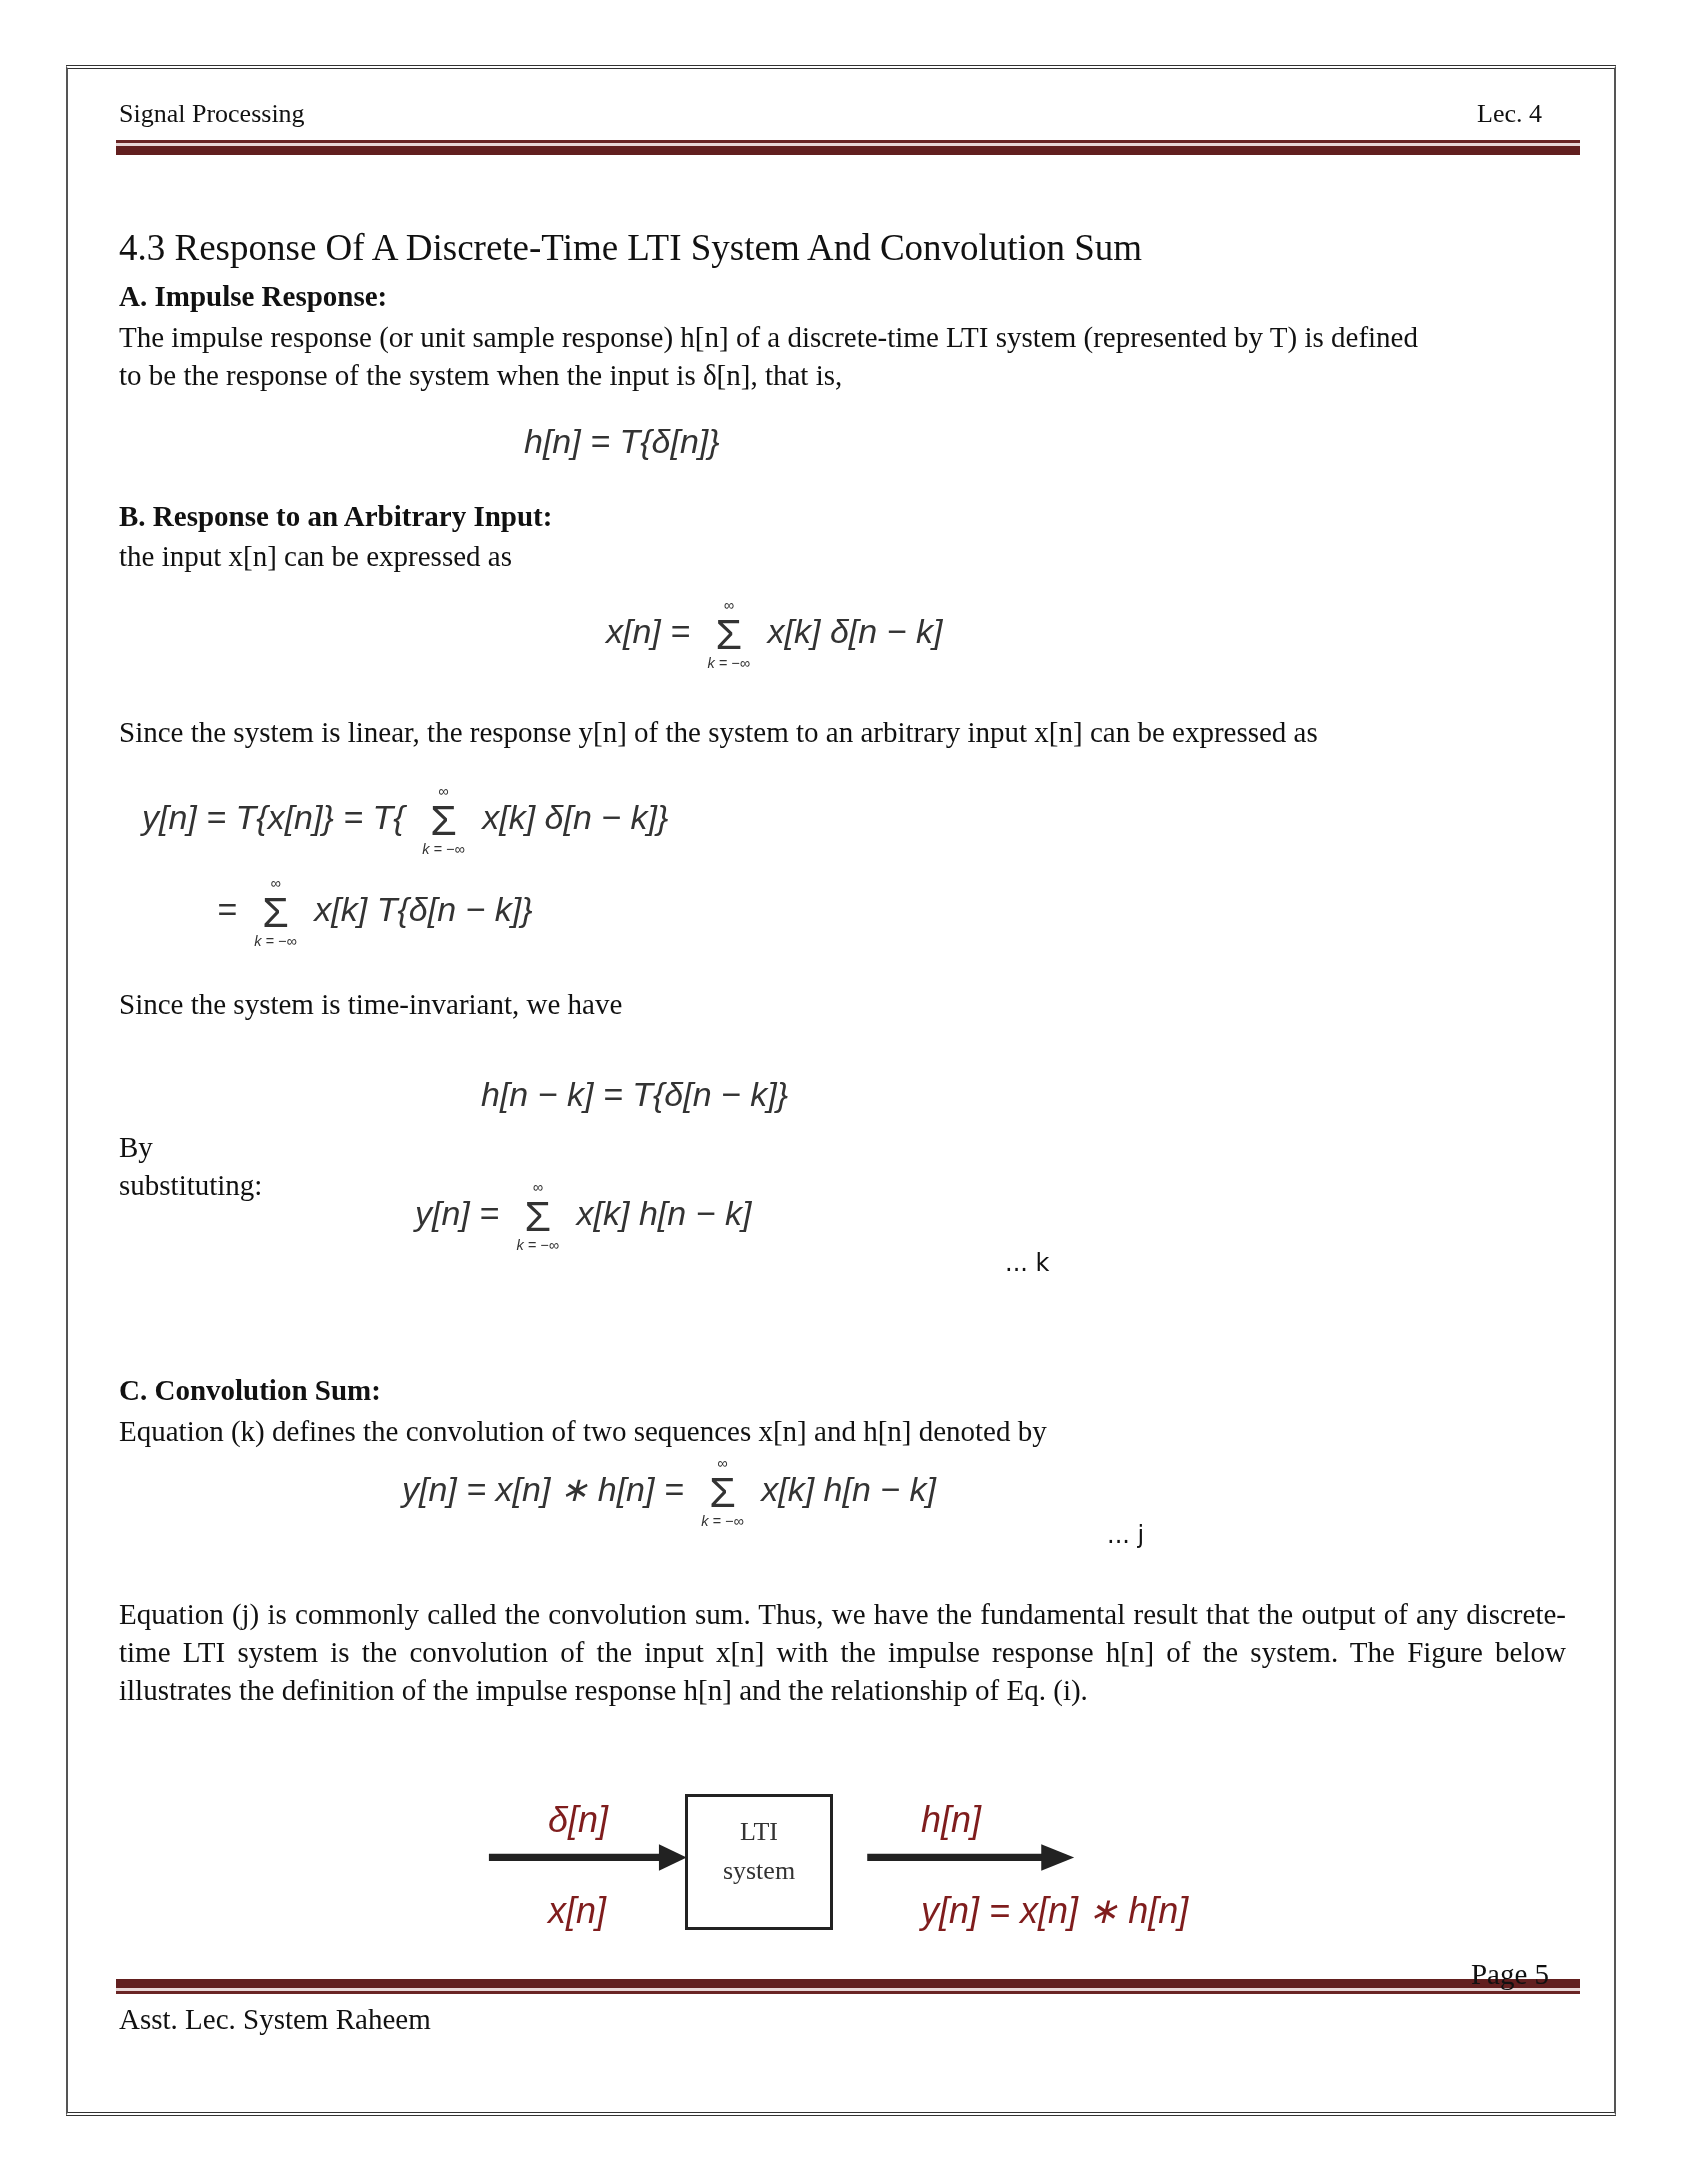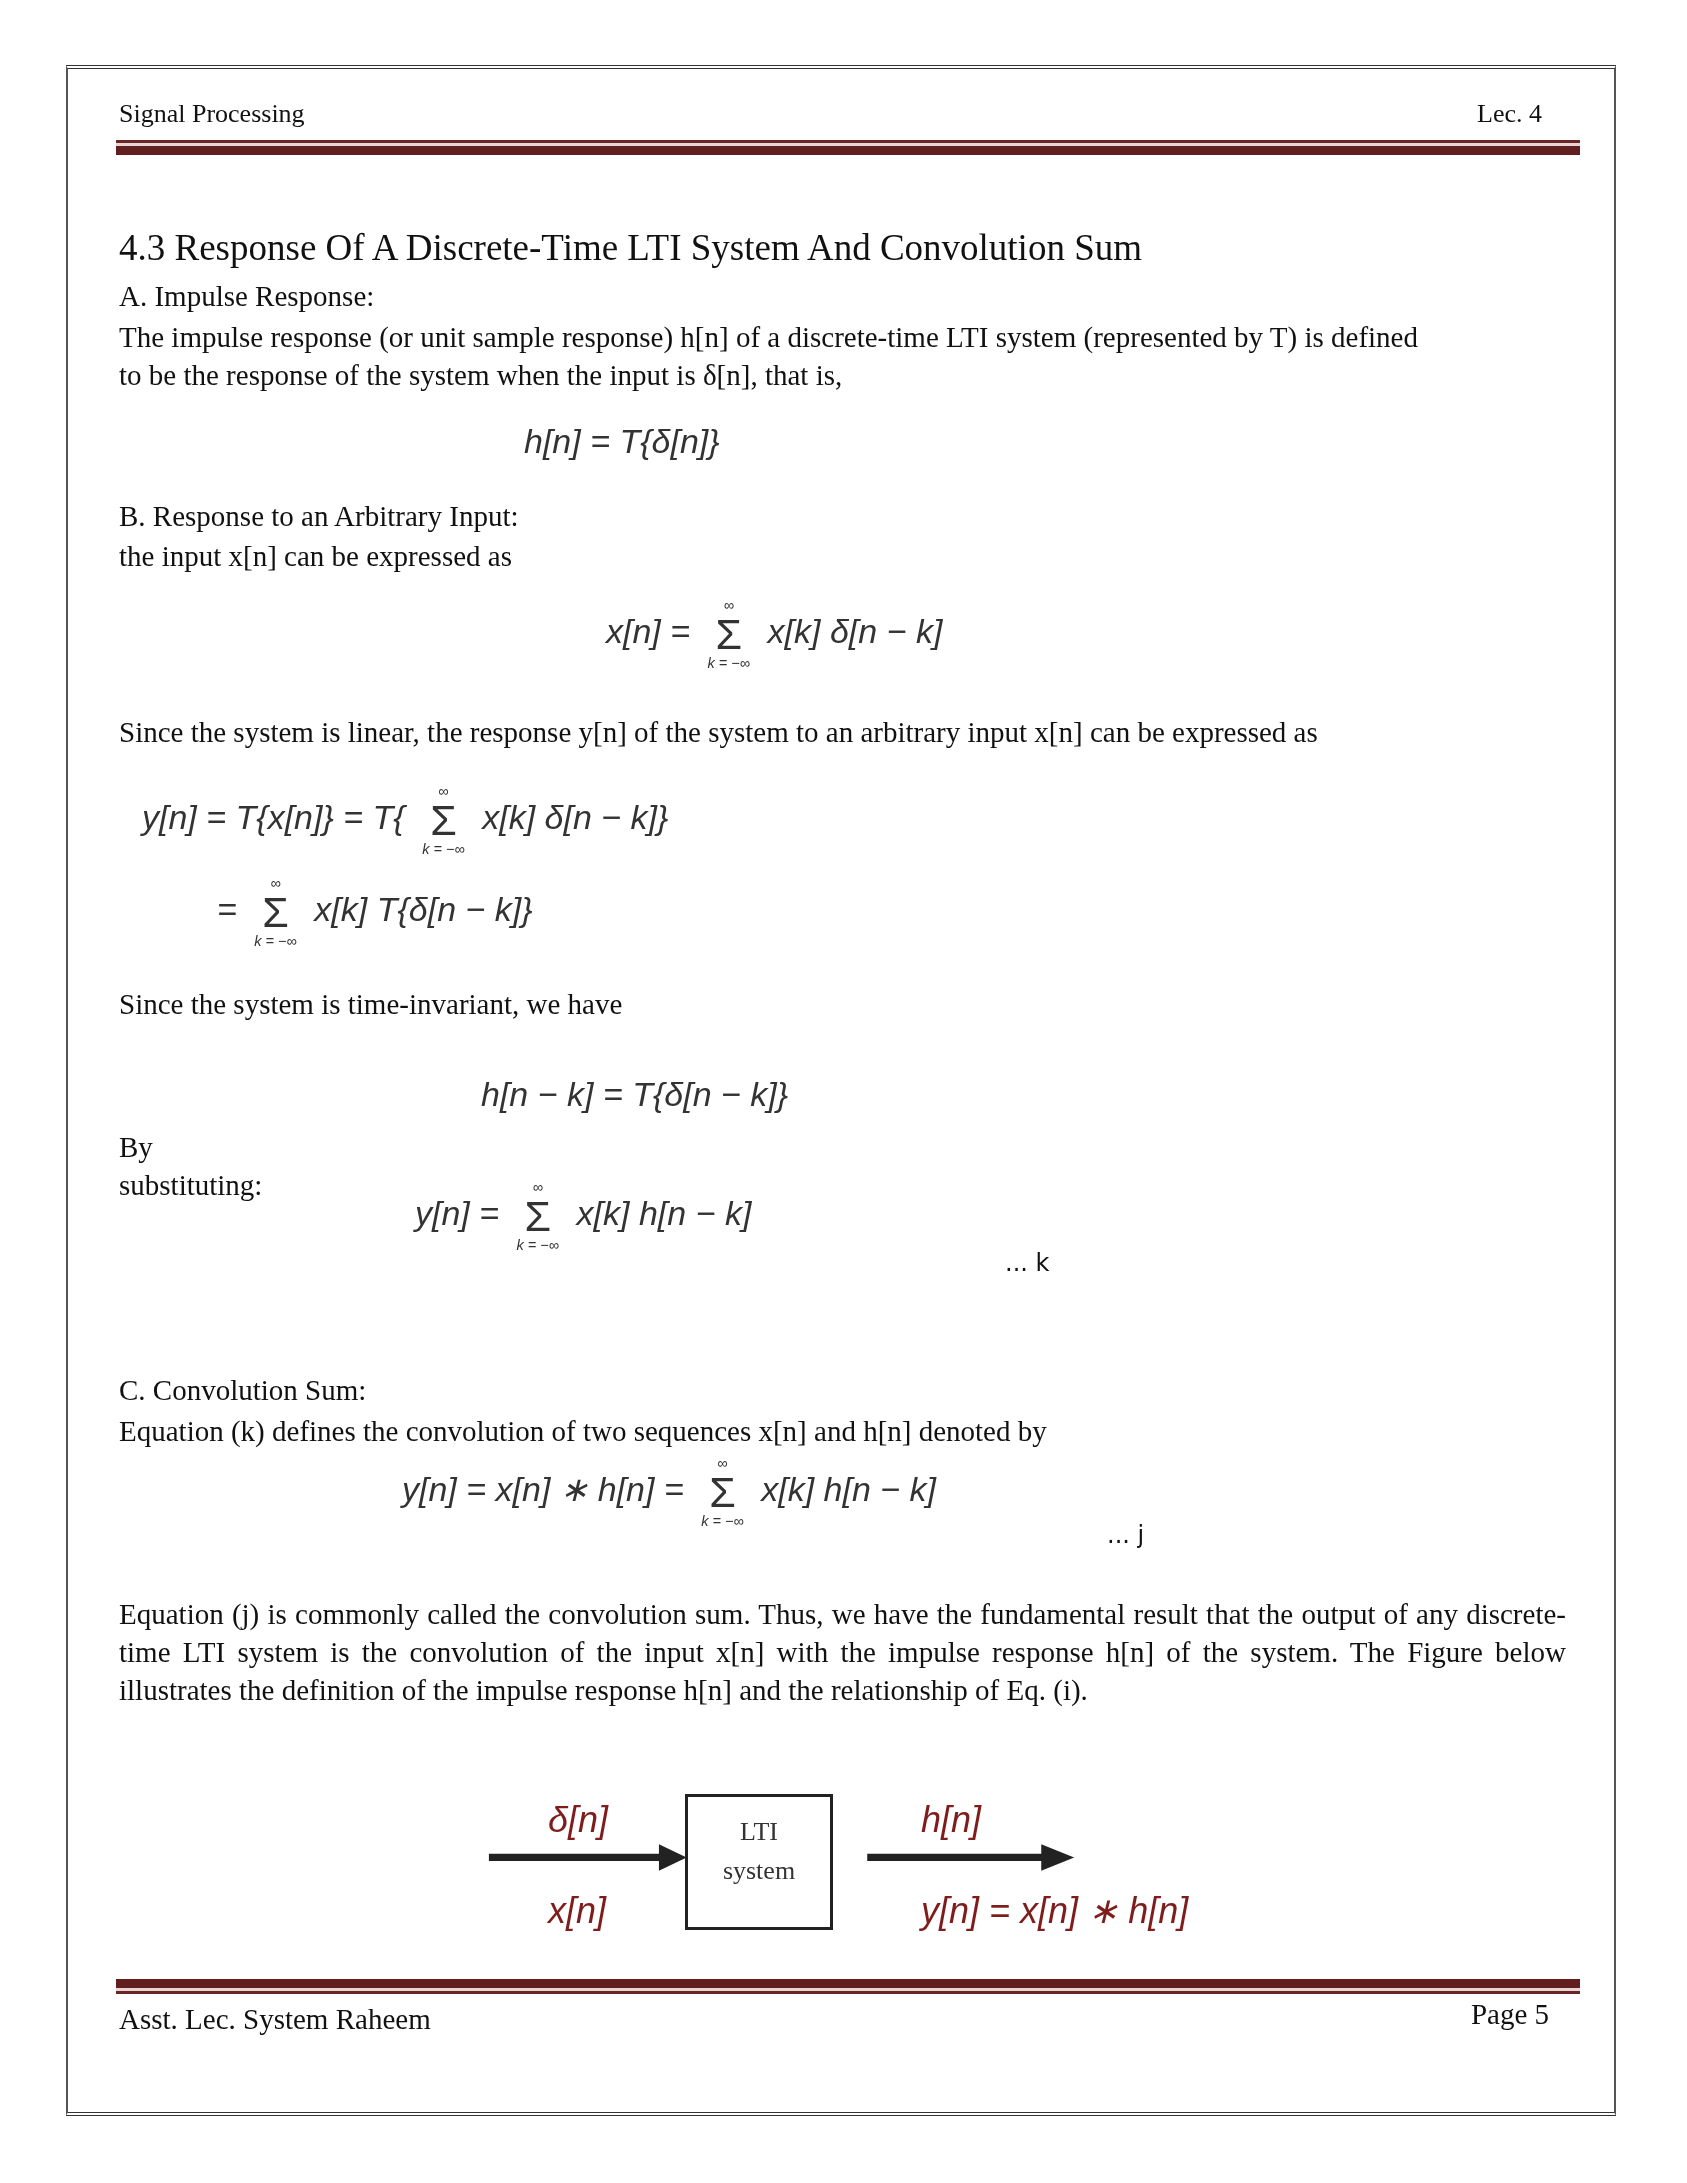--- a/index.html
+++ b/index.html
@@ -8,21 +8,21 @@
   .page-frame { position: absolute; left: 66px; top: 65px; width: 1550px; height: 2051px;
     border-top: 4px double #333; border-bottom: 4px double #333;
     border-left: 2px solid #555; border-right: 2px solid #555; box-sizing: border-box; }
   .abs { position: absolute; }
   .hdr { font-size: 26px; top: 99px; }
   .rule { position: absolute; left: 116px; width: 1464px; }
   .rule .thin { height: 3.3px; background: #6a2525; }
   .rule .gap { height: 2.6px; background: #e8d6d6; }
   .rule .thick { height: 9.2px; background: #621f1f; }
   .h1 { left: 119px; top: 198px; font-size: 37px; font-weight: normal; margin-top: 28px; }
-  .h2 { font-size: 29px; font-weight: normal; left: 119px; }
+  .h2 { font-size: 29px; font-weight: bold; left: 119px; }
   .p { font-size: 29px; left: 119px; width: 1447px; line-height: 38px; }
   .just { text-align: justify; text-align-last: left; }
   .eq { font-family: "Liberation Sans", sans-serif; font-style: italic; font-size: 34px;
         color: #333; white-space: nowrap; }
   .sum { display: inline-flex; flex-direction: column; align-items: center; vertical-align: middle;
          font-style: normal; margin: 0 8px; line-height: 1; }
   .sum .big { font-size: 43px; }
   .sum .lim { font-size: 14.5px; font-style: italic; }
   .tag { font-family: "DejaVu Sans", sans-serif; font-size: 24px; }
   .diagram { left: 481px; top: 1773px; width: 725px; height: 165px; }
@@ -137,14 +137,14 @@
   <div class="d-label" style="left:440px; top:26px;">h[n]</div>
   <div class="d-label" style="left:440px; top:117px;">y[n] = x[n] ∗ h[n]</div>
 </div>
 
 <div class="rule" style="top:1979px;">
   <div class="thick"></div>
     <div class="gap"></div>
     <div class="thin"></div>
 </div>
 <div class="abs foot" style="left:119px; top:2003px;">Asst. Lec. System Raheem</div>
-<div class="abs foot" style="right:138px; top:1998px;">Page 5</div>
+<div class="abs foot" style="right:138px; top:1958px;">Page 5</div>
 
 
 </body></html>

